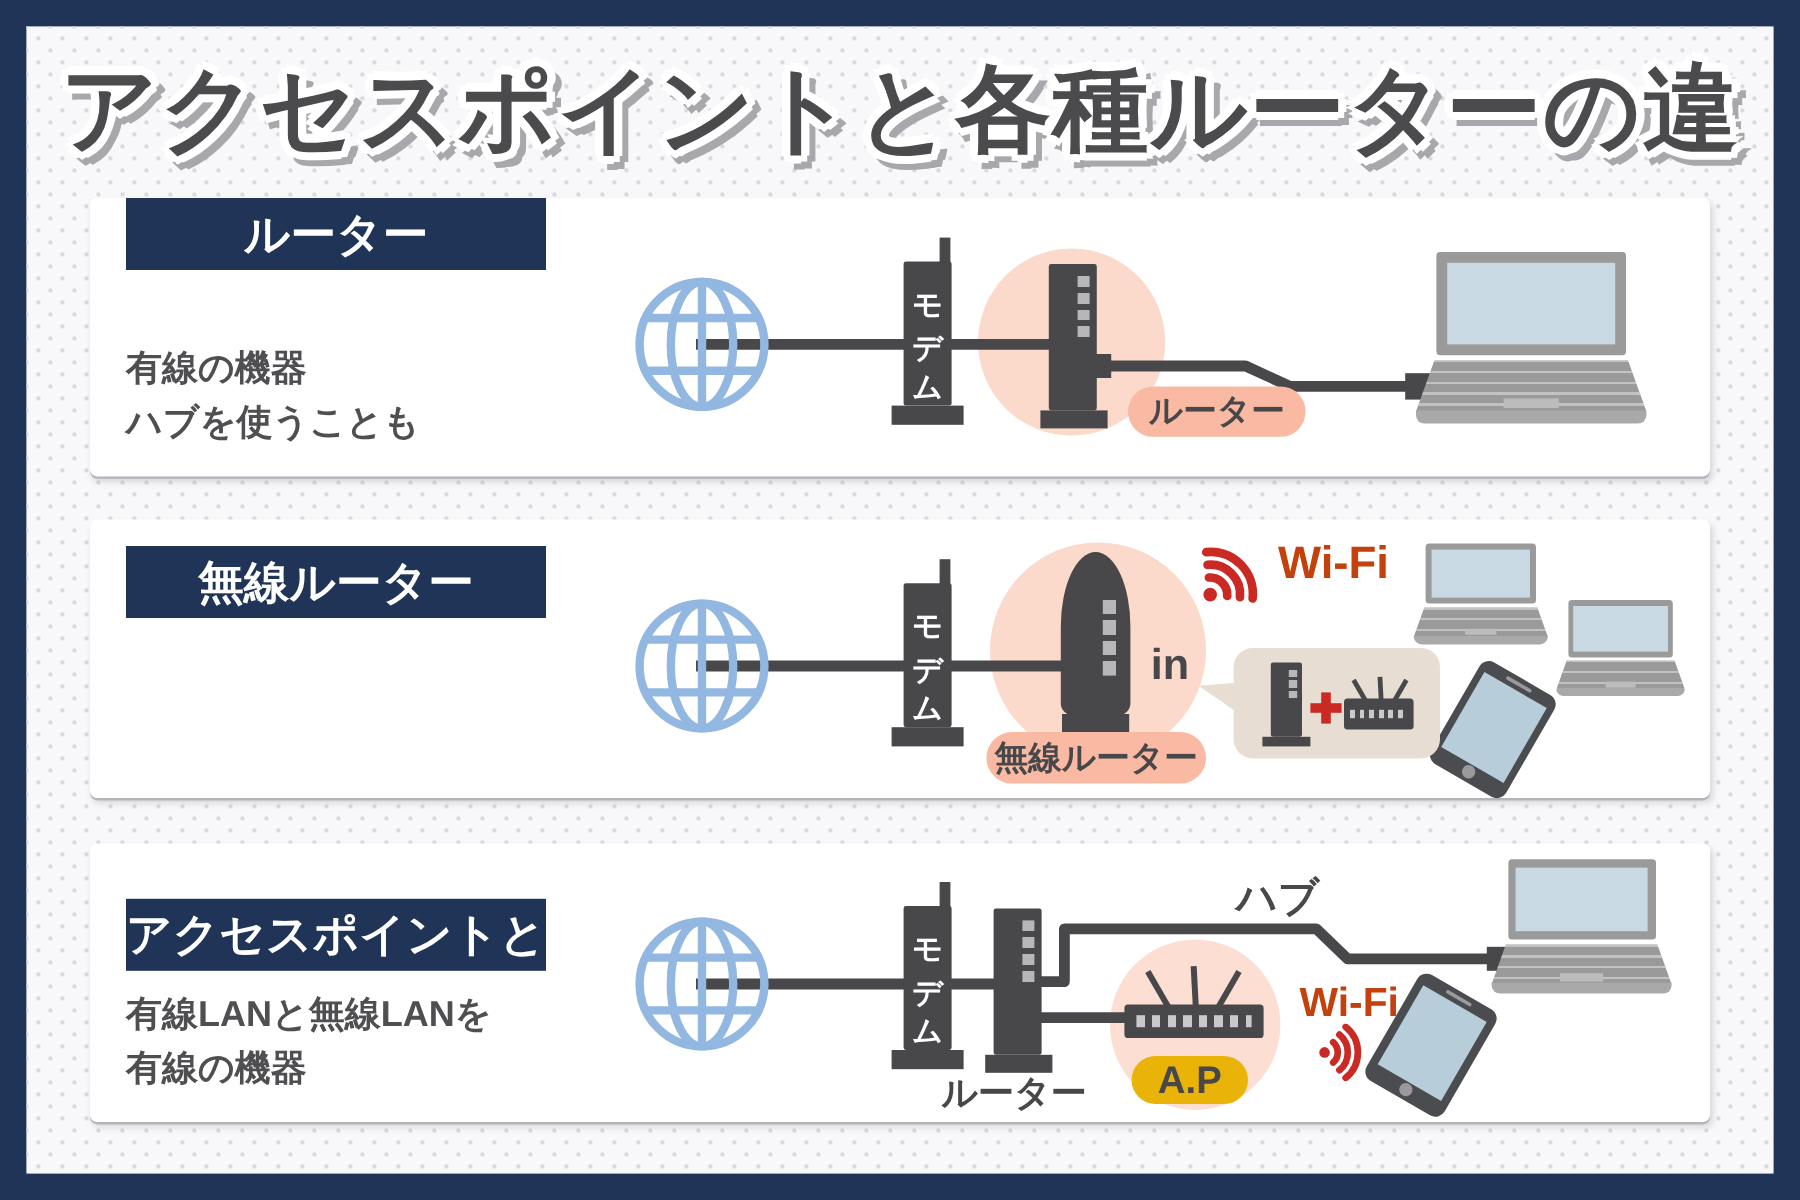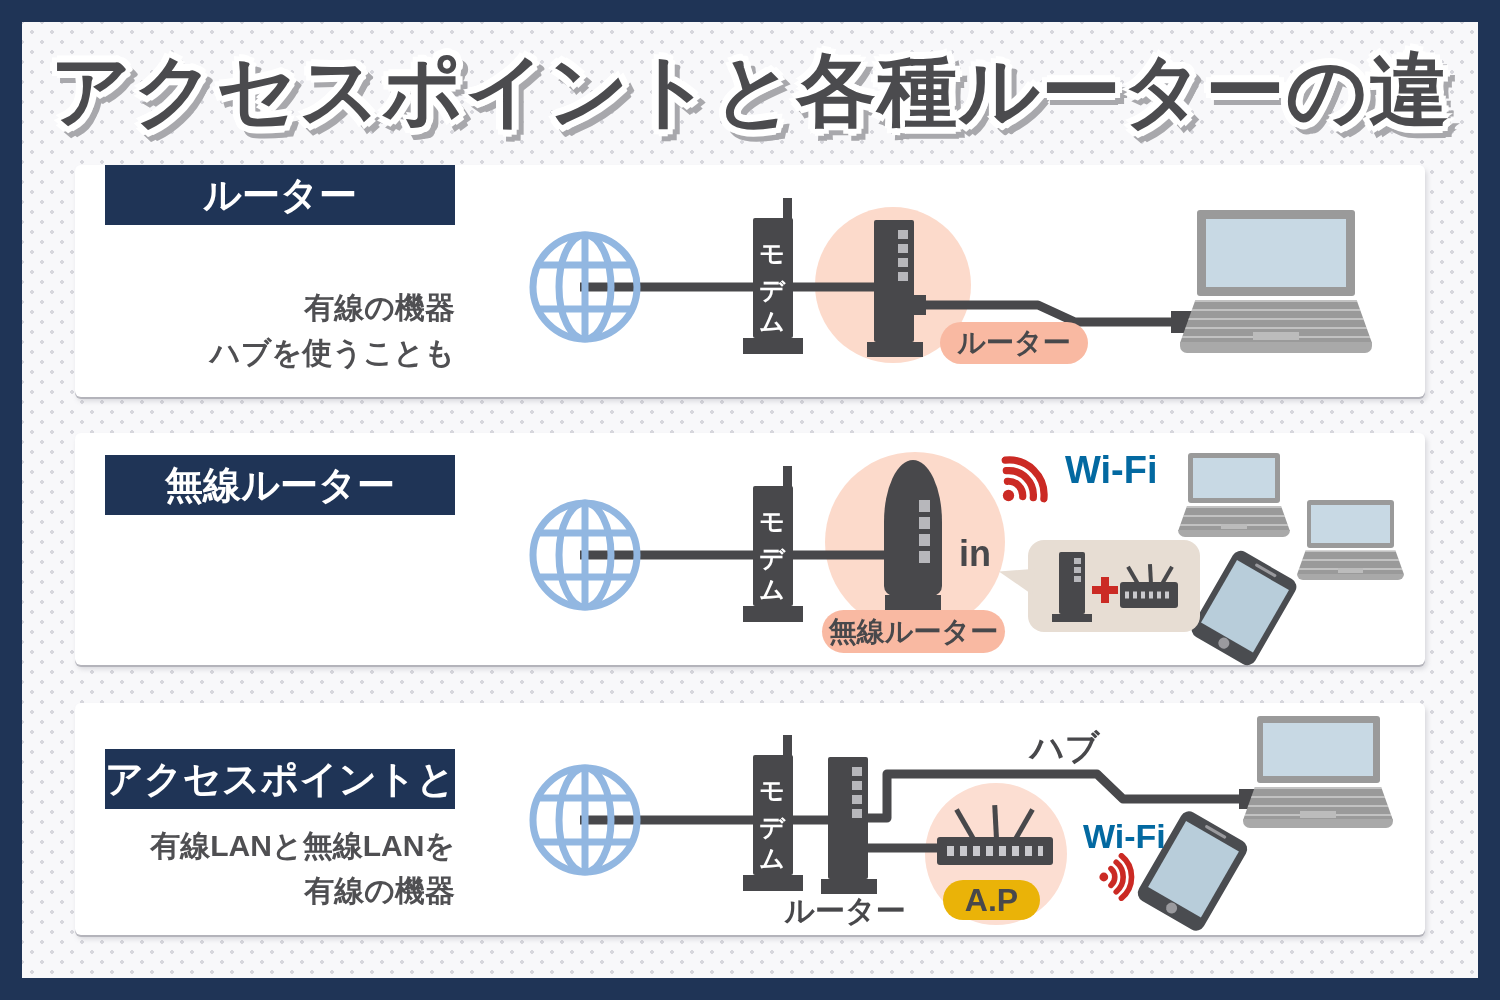--- a/index.html
+++ b/index.html
@@ -14,21 +14,21 @@
     text-shadow:
       -5px -5px 0 #fff,5px -5px 0 #fff,-5px 5px 0 #fff,5px 5px 0 #fff,
       -7px 0 0 #fff,7px 0 0 #fff,0 -7px 0 #fff,0 7px 0 #fff,
       9px 11px 0 #a8a8ac,3px 12px 0 #a8a8ac,12px 5px 0 #a8a8ac;}
   .panel{position:absolute;left:53px;width:1350px;height:232px;background:#ffffff;
     border-radius:6px;box-shadow:0 2px 0 rgba(140,140,150,.5),2px 4px 5px rgba(140,140,150,.3);}
   .p1{top:143px}.p2{top:411px}.p3{top:681px}
   .heading{position:absolute;left:30px;width:350px;height:60px;background:#1f3456;
     display:flex;align-items:center;justify-content:center;color:#fff;
     font-size:38px;font-weight:bold;}
-  .desc{position:absolute;left:30px;width:350px;margin:0;text-align:right;
+  .desc{position:absolute;left:30px;width:350px;margin:0;text-align:left;
     font-size:30px;font-weight:bold;color:#4f4f52;line-height:1.5;white-space:pre-line;}
   .diagram{position:absolute;inset:0;}
   .circle{position:absolute;border-radius:50%;background:#fcdacb;z-index:1;}
   .wires{position:absolute;inset:0;z-index:2;}
   .tag,.caption{z-index:4;}
   
   .globe{position:absolute;z-index:3;}
   
   .modem{position:absolute;width:60px;height:156px;z-index:3;}
   .m-ant{position:absolute;right:11px;top:0;width:9px;height:44px;background:#48484b;}
@@ -75,21 +75,21 @@
   .lap-bar{position:absolute;left:0;right:0;bottom:0;height:8%;background:#a9a9a9;border-radius:0 0 7px 7px;}
   .lap-pad{position:absolute;left:38%;width:24%;bottom:9%;height:6%;background:#bcbcbc;}
   
   .phone{position:absolute;background:#4a4c50;border-radius:9px;z-index:3;}
   .ph-screen{position:absolute;left:9%;right:9%;top:11%;bottom:15%;background:#b8cdda;}
   .ph-btn{position:absolute;left:50%;bottom:3%;width:15%;aspect-ratio:1/1;
     transform:translateX(-50%);background:#9a9a9e;border-radius:50%;}
   .ph-speaker{position:absolute;left:34%;width:32%;top:4%;height:3%;background:#9a9a9e;border-radius:3px;}
   
   .wifi{position:absolute;z-index:3;}
-  .wifi-text{position:absolute;font-weight:bold;color:#0369a1;z-index:4;}
+  .wifi-text{position:absolute;font-weight:bold;color:#c2410c;z-index:4;}
   
   .pill{position:absolute;background:#f9b9a2;border-radius:999px;color:#48484b;
     display:flex;align-items:center;justify-content:center;font-weight:bold;z-index:4;}
   .caption{position:absolute;font-weight:bold;color:#48484b;z-index:4;}
   
   .callout{position:absolute;left:953px;top:107px;width:172px;height:92px;background:#e7ddd3;
     border-radius:16px;z-index:4;}
   .callout-tail{position:absolute;left:-30px;top:26px;width:0;height:0;
     border-right:36px solid #e7ddd3;border-top:8px solid transparent;
     border-bottom:18px solid transparent;transform:rotate(8deg);}

